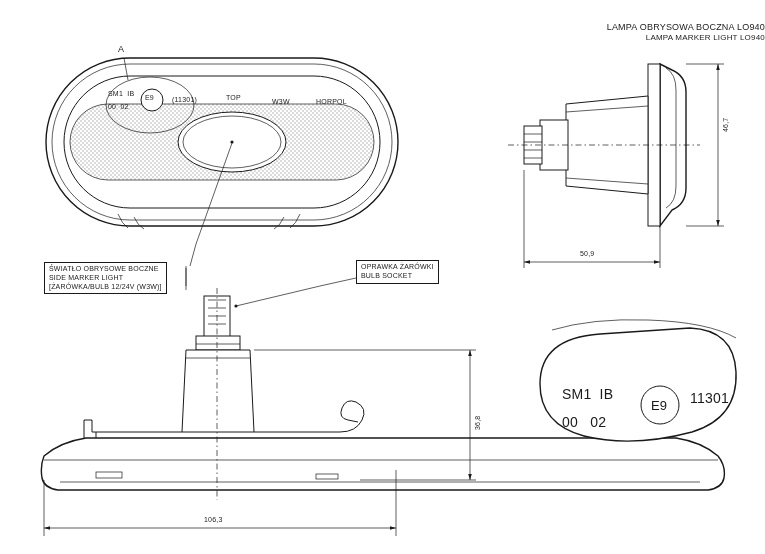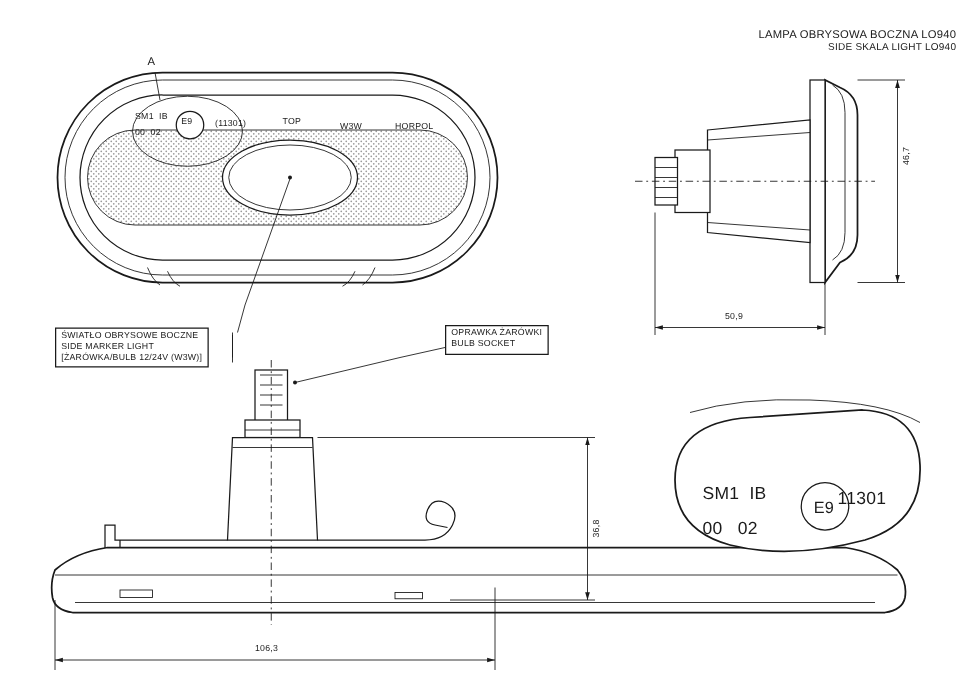--- a/index.html
+++ b/index.html
@@ -23,21 +23,21 @@
   .hatch{fill:url(#dots);}
   .nofill{fill:none;}
 </style>
 </head>
 <body>
 
 <div class="page">
 
   <div class="abs center" style="left:0;top:22px;width:765px;">
     <div class="t t9">LAMPA OBRYSOWA BOCZNA LO940</div>
-    <div class="t t8">SIDE SKALA LIGHT LO940</div>
+    <div class="t t8">LAMPA MARKER LIGHT LO940</div>
   </div>
 
   <svg width="765" height="554" viewBox="0 0 765 554">
     <defs>
       <pattern id="dots" width="4" height="4" patternUnits="userSpaceOnUse">
         <circle cx="1" cy="1" r="0.7" fill="#9a9a9a"></circle>
         <circle cx="3" cy="3" r="0.7" fill="#9a9a9a"></circle>
       </pattern>
       <marker id="arrL" markerWidth="10" markerHeight="8" refX="9" refY="4" orient="auto">
         <path d="M9,4 L0,1.3 L0,6.7 Z" fill="#1a1a1a"></path>
@@ -174,16 +174,16 @@
   </div>
 
   <div class="abs t t7" style="left:722px;top:132px;transform:rotate(-90deg);transform-origin:left top;">46,7</div>
   <div class="abs t t7" style="left:580px;top:250px;">50,9</div>
   <div class="abs t t7" style="left:474px;top:430px;transform:rotate(-90deg);transform-origin:left top;">36,8</div>
   <div class="abs t t7" style="left:204px;top:516px;">106,3</div>
 
   <div class="abs t" style="left:562px;top:386px;font-size:14px;">SM1  IB</div>
   <div class="abs t" style="left:562px;top:414px;font-size:14px;">00   02</div>
   <div class="abs t" style="left:651px;top:398px;font-size:13px;">E9</div>
-  <div class="abs t" style="left:670px;top:390px;font-size:14px;">11301</div>
+  <div class="abs t" style="left:690px;top:390px;font-size:14px;">11301</div>
 
 
 </div>
 
 </body></html>

